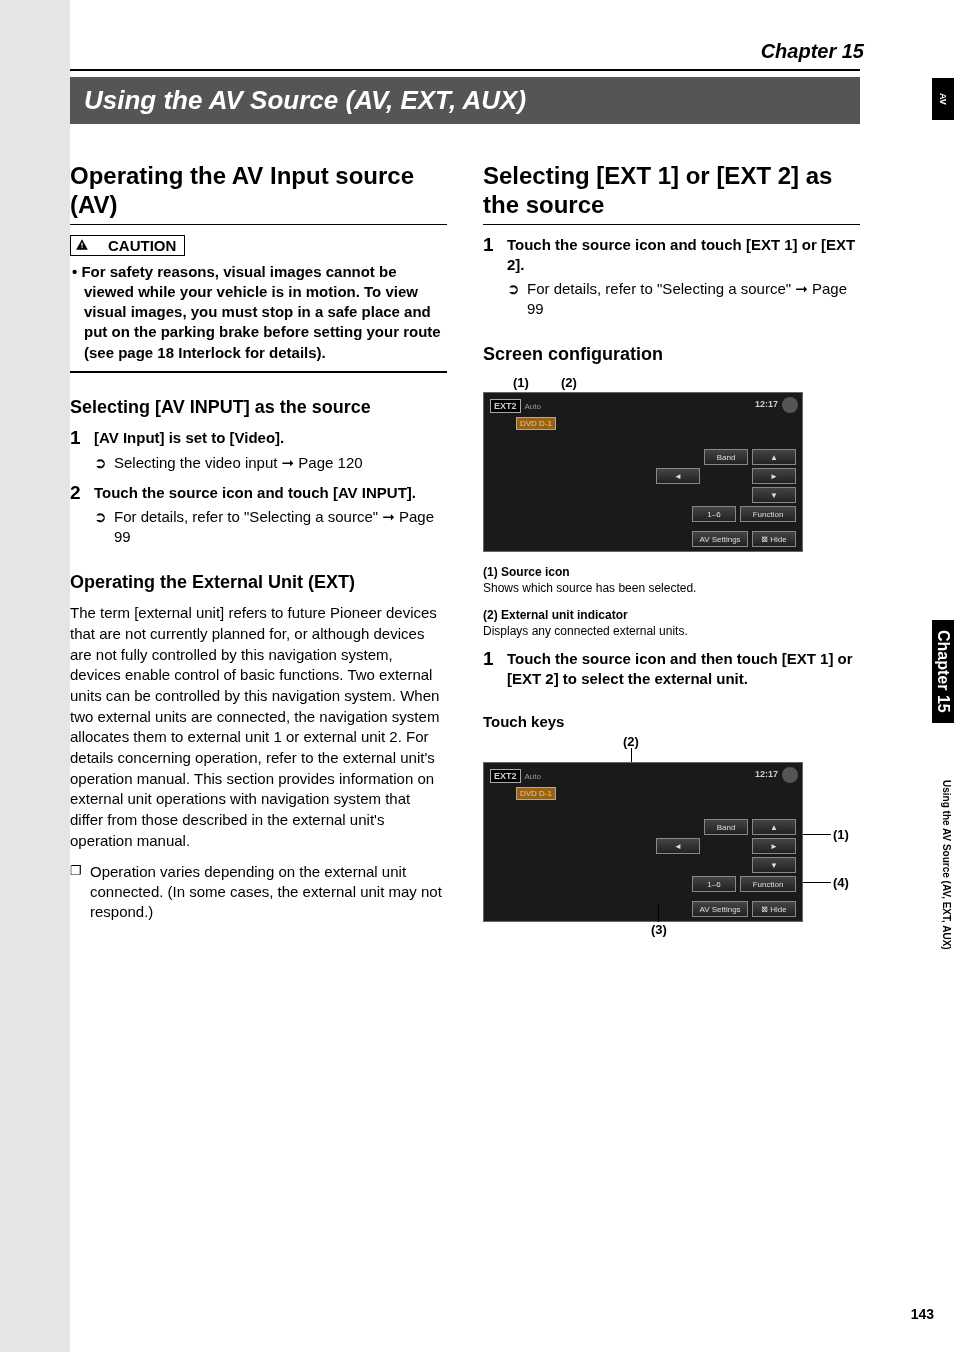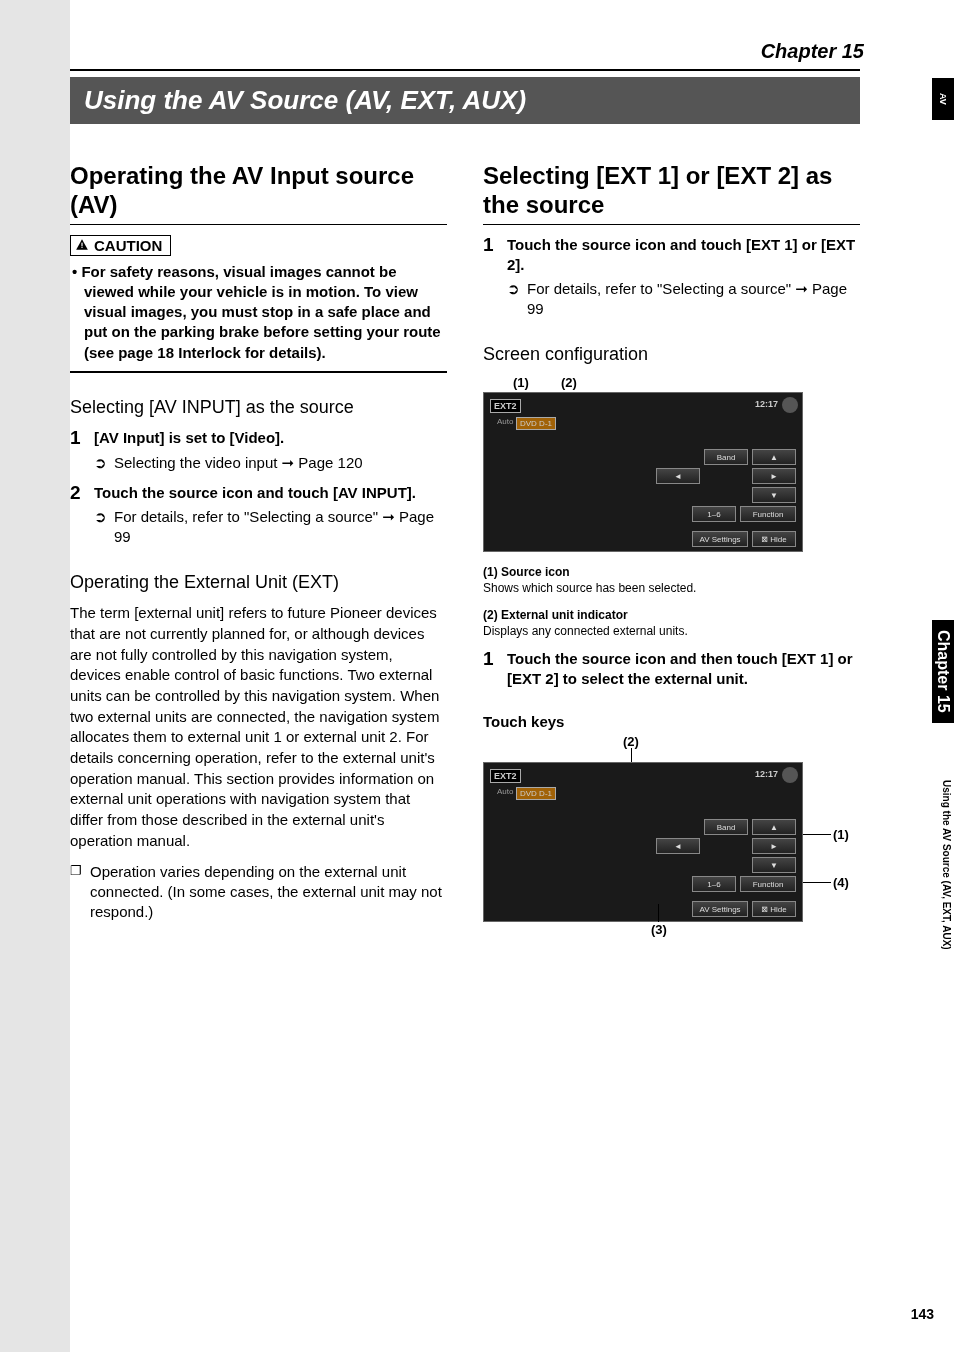--- a/index.html
+++ b/index.html
@@ -63,32 +63,32 @@
     font-size: 24px;
     font-weight: bold;
     border-bottom: 1px solid #000;
     padding-bottom: 4px;
     margin-bottom: 10px;
     margin-top: 10px;
     line-height: 1.2;
   }
   h3.subsection {
     font-size: 18px;
-    font-weight: normal;
+    font-weight: bold;
     margin-top: 24px;
     margin-bottom: 10px;
     line-height: 1.2;
   }
   .caution-box {
     display: inline-flex;
     align-items: center;
     border: 1.5px solid #000;
     padding: 1px 8px 1px 4px;
     margin-bottom: 6px;
-    gap: 5px;
+    gap: 19px;
     font-weight: bold;
     font-size: 15px;
   }
   .caution-box svg { width: 14px; height: 14px; }
   .caution-text {
     font-weight: bold;
     font-size: 15px;
     line-height: 1.35;
     padding-left: 14px;
     text-indent: -12px;
@@ -149,21 +149,21 @@
     height: 160px;
     background: #1a1a1a;
     border: 1px solid #666;
     position: relative;
     color: #ccc;
     font-size: 9px;
   }
   .screenshot .topbar {
     position: absolute;
     top: 6px; left: 6px;
-    display: flex; align-items: center; gap: 4px; flex-direction: column;
+    display: flex; align-items: center; gap: 4px;
   }
   .screenshot .ext2 {
     border: 1px solid #aaa;
     padding: 1px 3px;
     background: #000;
     font-weight: bold;
     font-size: 9px;
   }
   .screenshot .auto { font-size: 8px; color: #999; }
   .screenshot .dvd {

